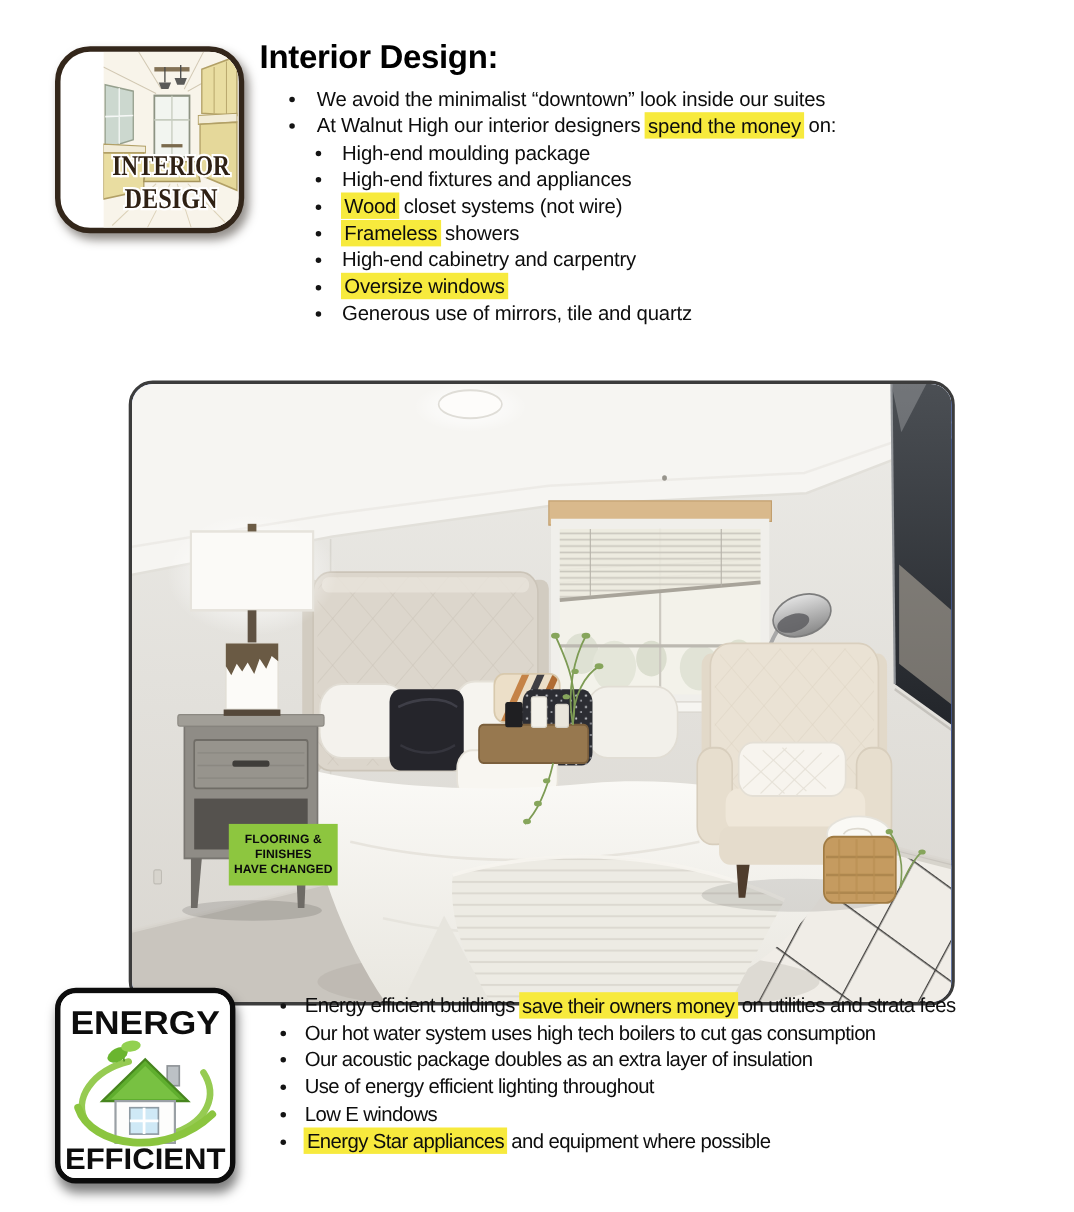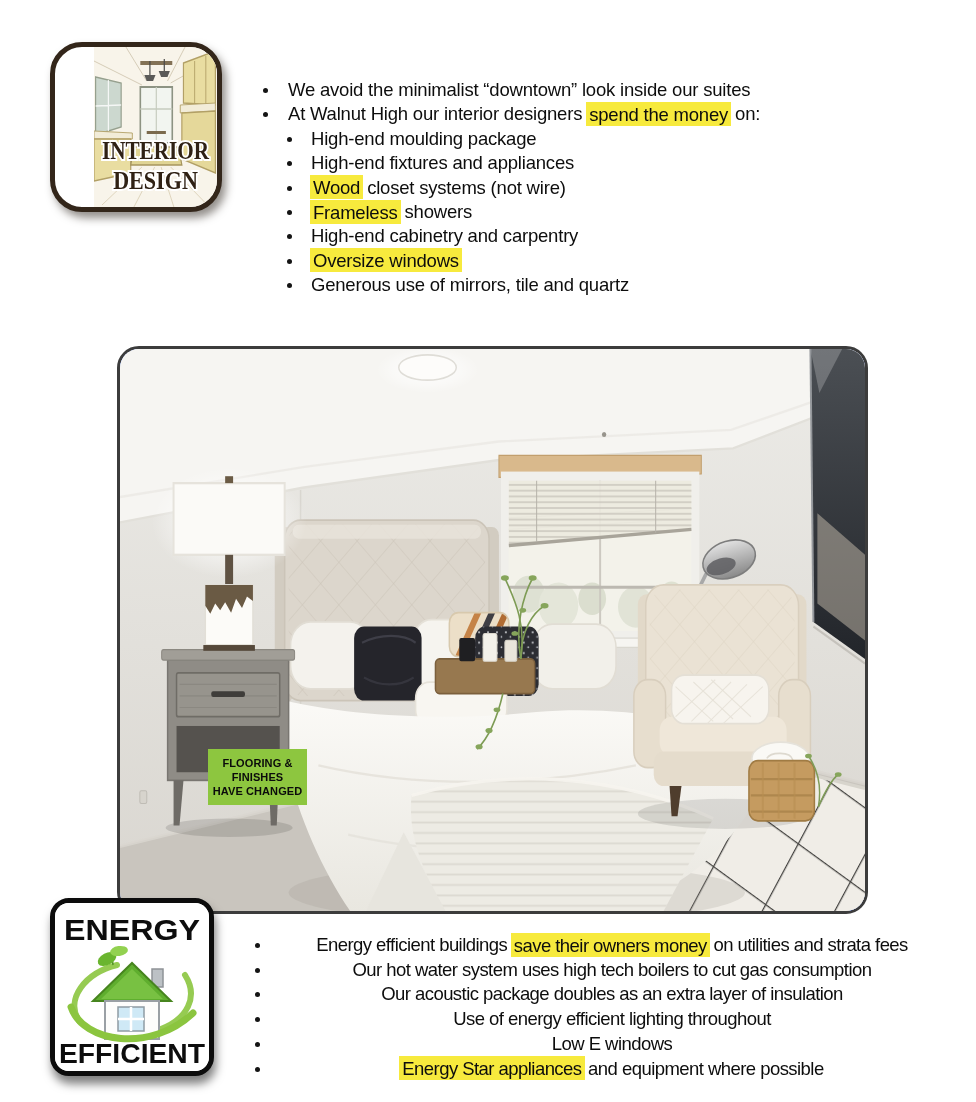--- a/index.html
+++ b/index.html
@@ -15,21 +15,21 @@
   .badge svg{display:block;width:100%;height:100%;}
 
   
   .sec-title{position:absolute;font-weight:700;font-size:30px;letter-spacing:-0.3px;color:#000;line-height:34px;}
   #interior-title{left:236px;top:36px;}
   #energy-title{left:227px;top:894px;}
 
   
   .list{position:absolute;}
   #interior-list{left:236px;top:78px;width:680px;}
-  #energy-list{left:227px;top:933px;width:720px;text-align:center;}
+  #energy-list{left:227px;top:902px;width:720px;}
   .bullet{position:relative;font-size:18.5px;line-height:24.4px;letter-spacing:-0.2px;}
   #interior-list .bullet.lvl1{padding-left:52px;}
   #interior-list .bullet.lvl2{padding-left:75px;}
   #interior-list .lvl1 .dot{left:27px;}
   #interior-list .lvl2 .dot{left:51px;}
   #energy-list .bullet{padding-left:50px;line-height:24.7px;letter-spacing:-0.55px;}
   #energy-list .dot{left:28px;}
   .dot{position:absolute;top:10px;width:5px;height:5px;border-radius:50%;background:#141414;}
   .hl{background:#f7ea3d;padding:1.5px 3px;margin:5px -1px;}
 
@@ -78,20 +78,21 @@
         <line x1="70" y1="14" x2="70" y2="28" stroke="#4a4a48" stroke-width="1.5"></line>
         <polygon points="66,34 74,34 77,28 63,28" fill="#5a5a58"></polygon>
         <line x1="88" y1="12" x2="88" y2="24" stroke="#4a4a48" stroke-width="1.5"></line>
         <polygon points="84,30 92,30 95,24 81,24" fill="#5a5a58"></polygon>
       </g>
       <text x="77" y="112" text-anchor="middle" font-family="Liberation Serif, serif" font-weight="bold" font-size="26" fill="#2f2114" stroke="#ffffff" stroke-width="4" paint-order="stroke" textLength="134" lengthAdjust="spacingAndGlyphs">INTERIOR</text>
       <text x="77" y="142" text-anchor="middle" font-family="Liberation Serif, serif" font-weight="bold" font-size="26" fill="#2f2114" stroke="#ffffff" stroke-width="4" paint-order="stroke" textLength="106" lengthAdjust="spacingAndGlyphs">DESIGN</text>
     </svg>
   </div>
 
+  <div id="interior-title" class="sec-title">Interior Design:</div>
   <div id="interior-list" class="list">
       <div class="bullet lvl1"><span class="dot"></span><span class="txt"><span>We avoid the minimalist “downtown” look inside our suites</span></span></div>
       <div class="bullet lvl1"><span class="dot"></span><span class="txt"><span>At Walnut High our interior designers </span><span class="hl">spend the money</span><span> on:</span></span></div>
       <div class="bullet lvl2"><span class="dot"></span><span class="txt"><span>High-end moulding package</span></span></div>
       <div class="bullet lvl2"><span class="dot"></span><span class="txt"><span>High-end fixtures and appliances</span></span></div>
       <div class="bullet lvl2"><span class="dot"></span><span class="txt"><span class="hl">Wood</span><span> closet systems (not wire)</span></span></div>
       <div class="bullet lvl2"><span class="dot"></span><span class="txt"><span class="hl">Frameless</span><span> showers</span></span></div>
       <div class="bullet lvl2"><span class="dot"></span><span class="txt"><span>High-end cabinetry and carpentry</span></span></div>
       <div class="bullet lvl2"><span class="dot"></span><span class="txt"><span class="hl">Oversize windows</span></span></div>
       <div class="bullet lvl2"><span class="dot"></span><span class="txt"><span>Generous use of mirrors, tile and quartz</span></span></div>

